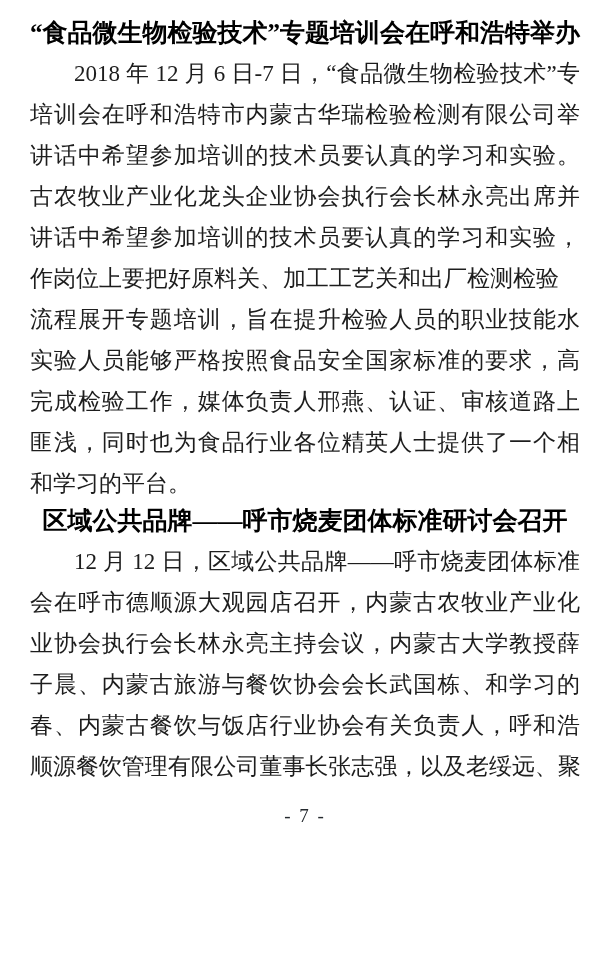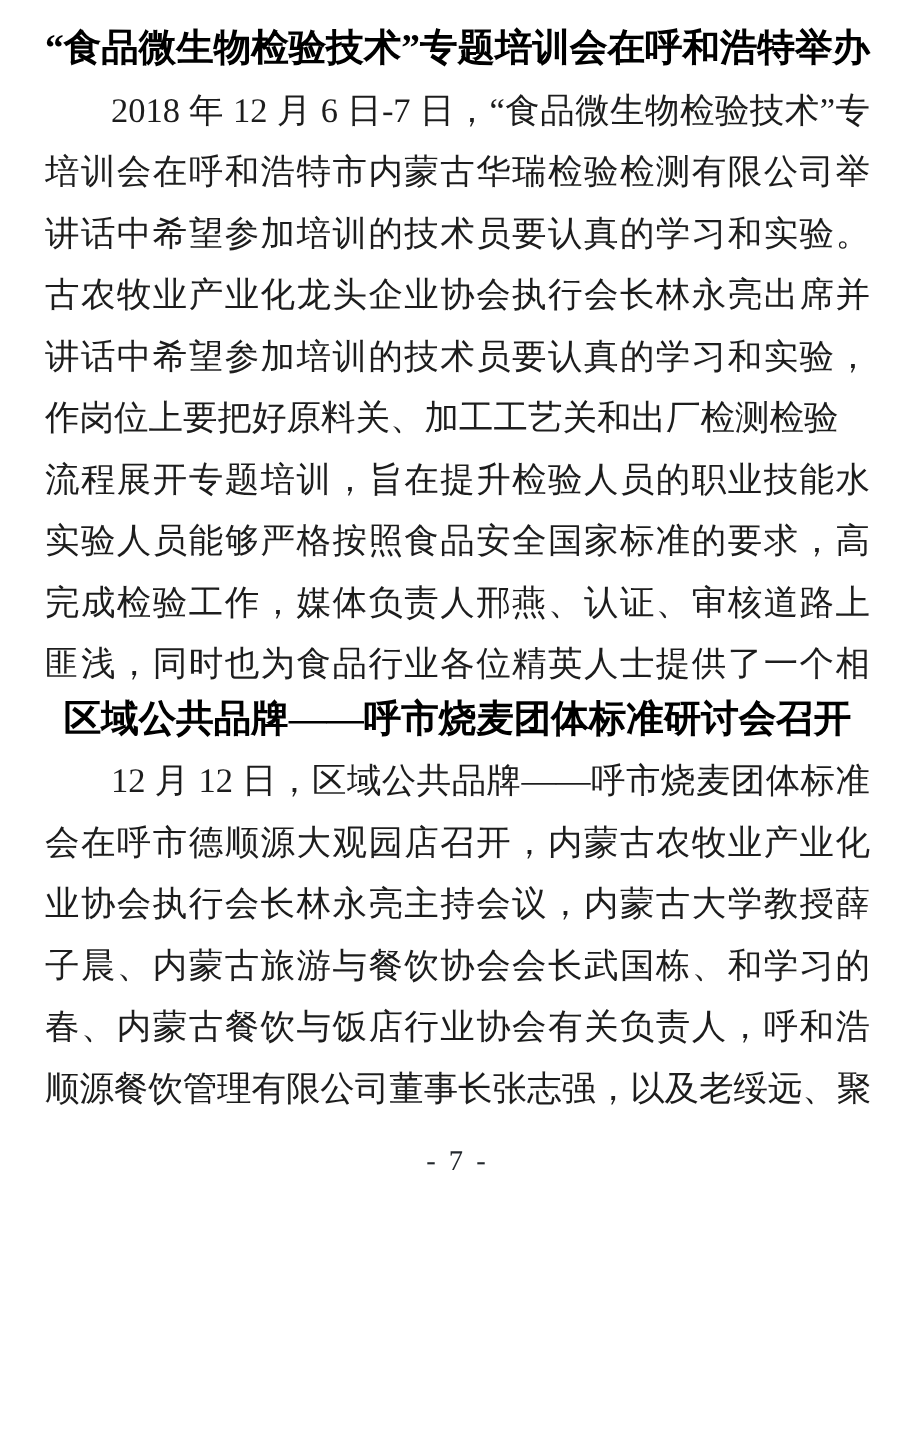--- a/index.html
+++ b/index.html
@@ -73,20 +73,21 @@
           <div class="line just">讲话中希望参加培训的技术员要认真的学习和实验。内蒙</div>
           <div class="line just">古农牧业产业化龙头企业协会执行会长林永亮出席并致辞，</div>
           <div class="line just">讲话中希望参加培训的技术员要认真的学习和实验，回到工</div>
           <div class="line">作岗位上要把好原料关、加工工艺关和出厂检测检验关。</div>
         </div>
         <div class="paragraph">
           <div class="line just">流程展开专题培训，旨在提升检验人员的职业技能水平，让</div>
           <div class="line just">实验人员能够严格按照食品安全国家标准的要求，高质量的</div>
           <div class="line just">完成检验工作，媒体负责人邢燕、认证、审核道路上受益</div>
           <div class="line just">匪浅，同时也为食品行业各位精英人士提供了一个相互交流</div>
+          <div class="line">和学习的平台。</div>
         </div>
       </section>
       <section class="article">
         <h1 class="article-title">区域公共品牌——呼市烧麦团体标准研讨会召开</h1>
         <div class="paragraph">
           <div class="line just indent">12 月 12 日，区域公共品牌——呼市烧麦团体标准研讨</div>
           <div class="line just">会在呼市德顺源大观园店召开，内蒙古农牧业产业化龙头企</div>
           <div class="line just">业协会执行会长林永亮主持会议，内蒙古大学教授薛晓先、</div>
           <div class="line just">子晨、内蒙古旅游与餐饮协会会长武国栋、和学习的平台</div>
           <div class="line just">春、内蒙古餐饮与饭店行业协会有关负责人，呼和浩特市德</div>

